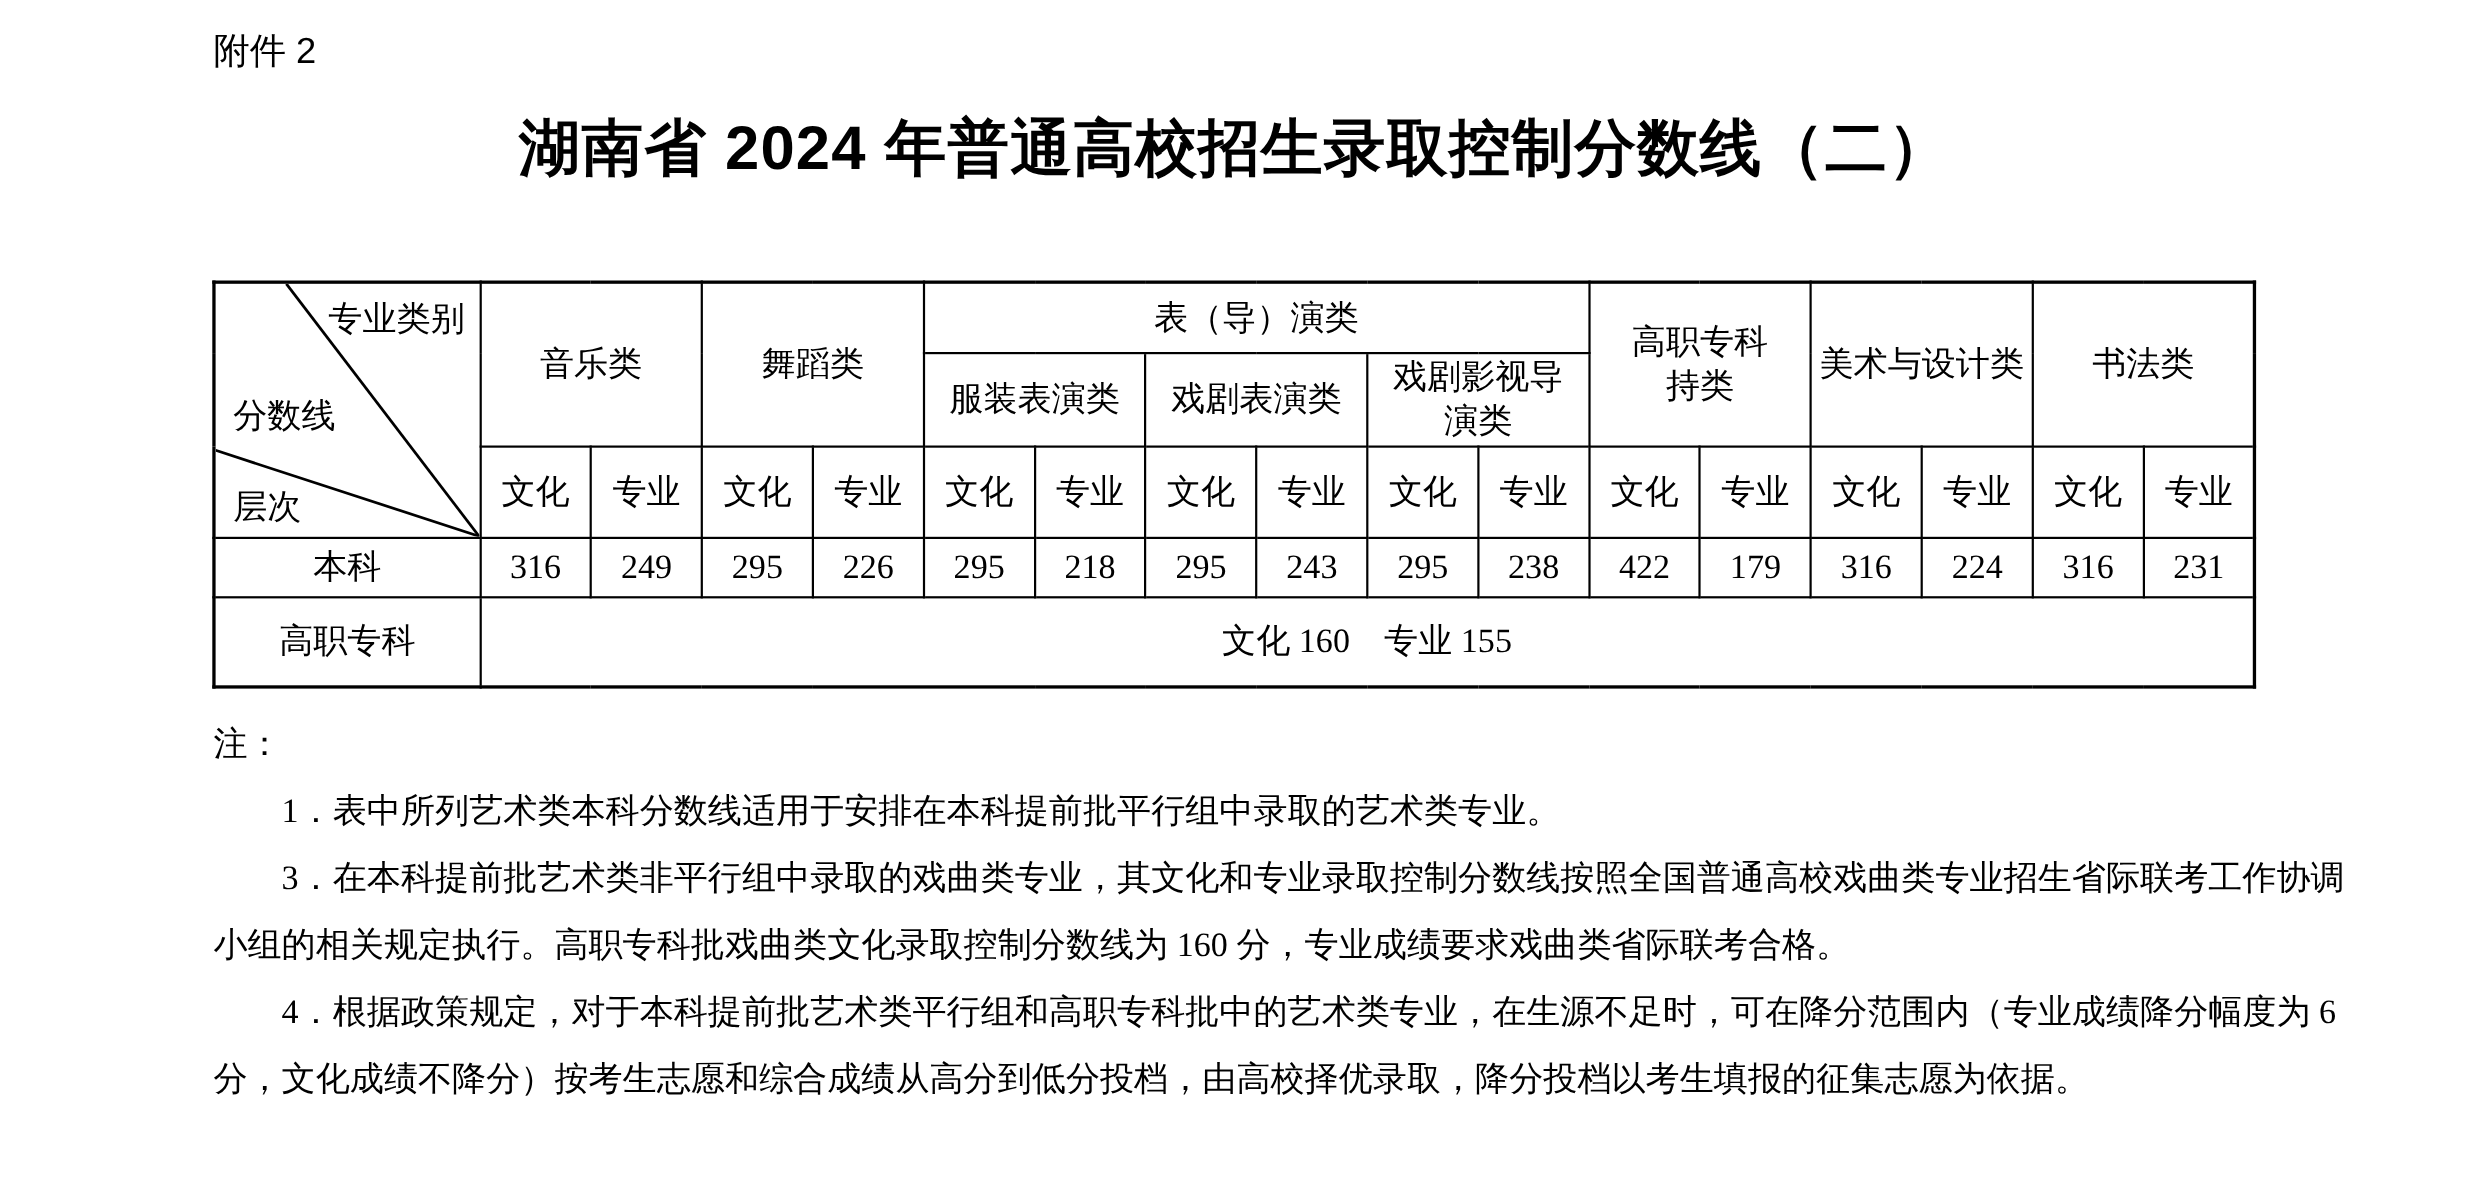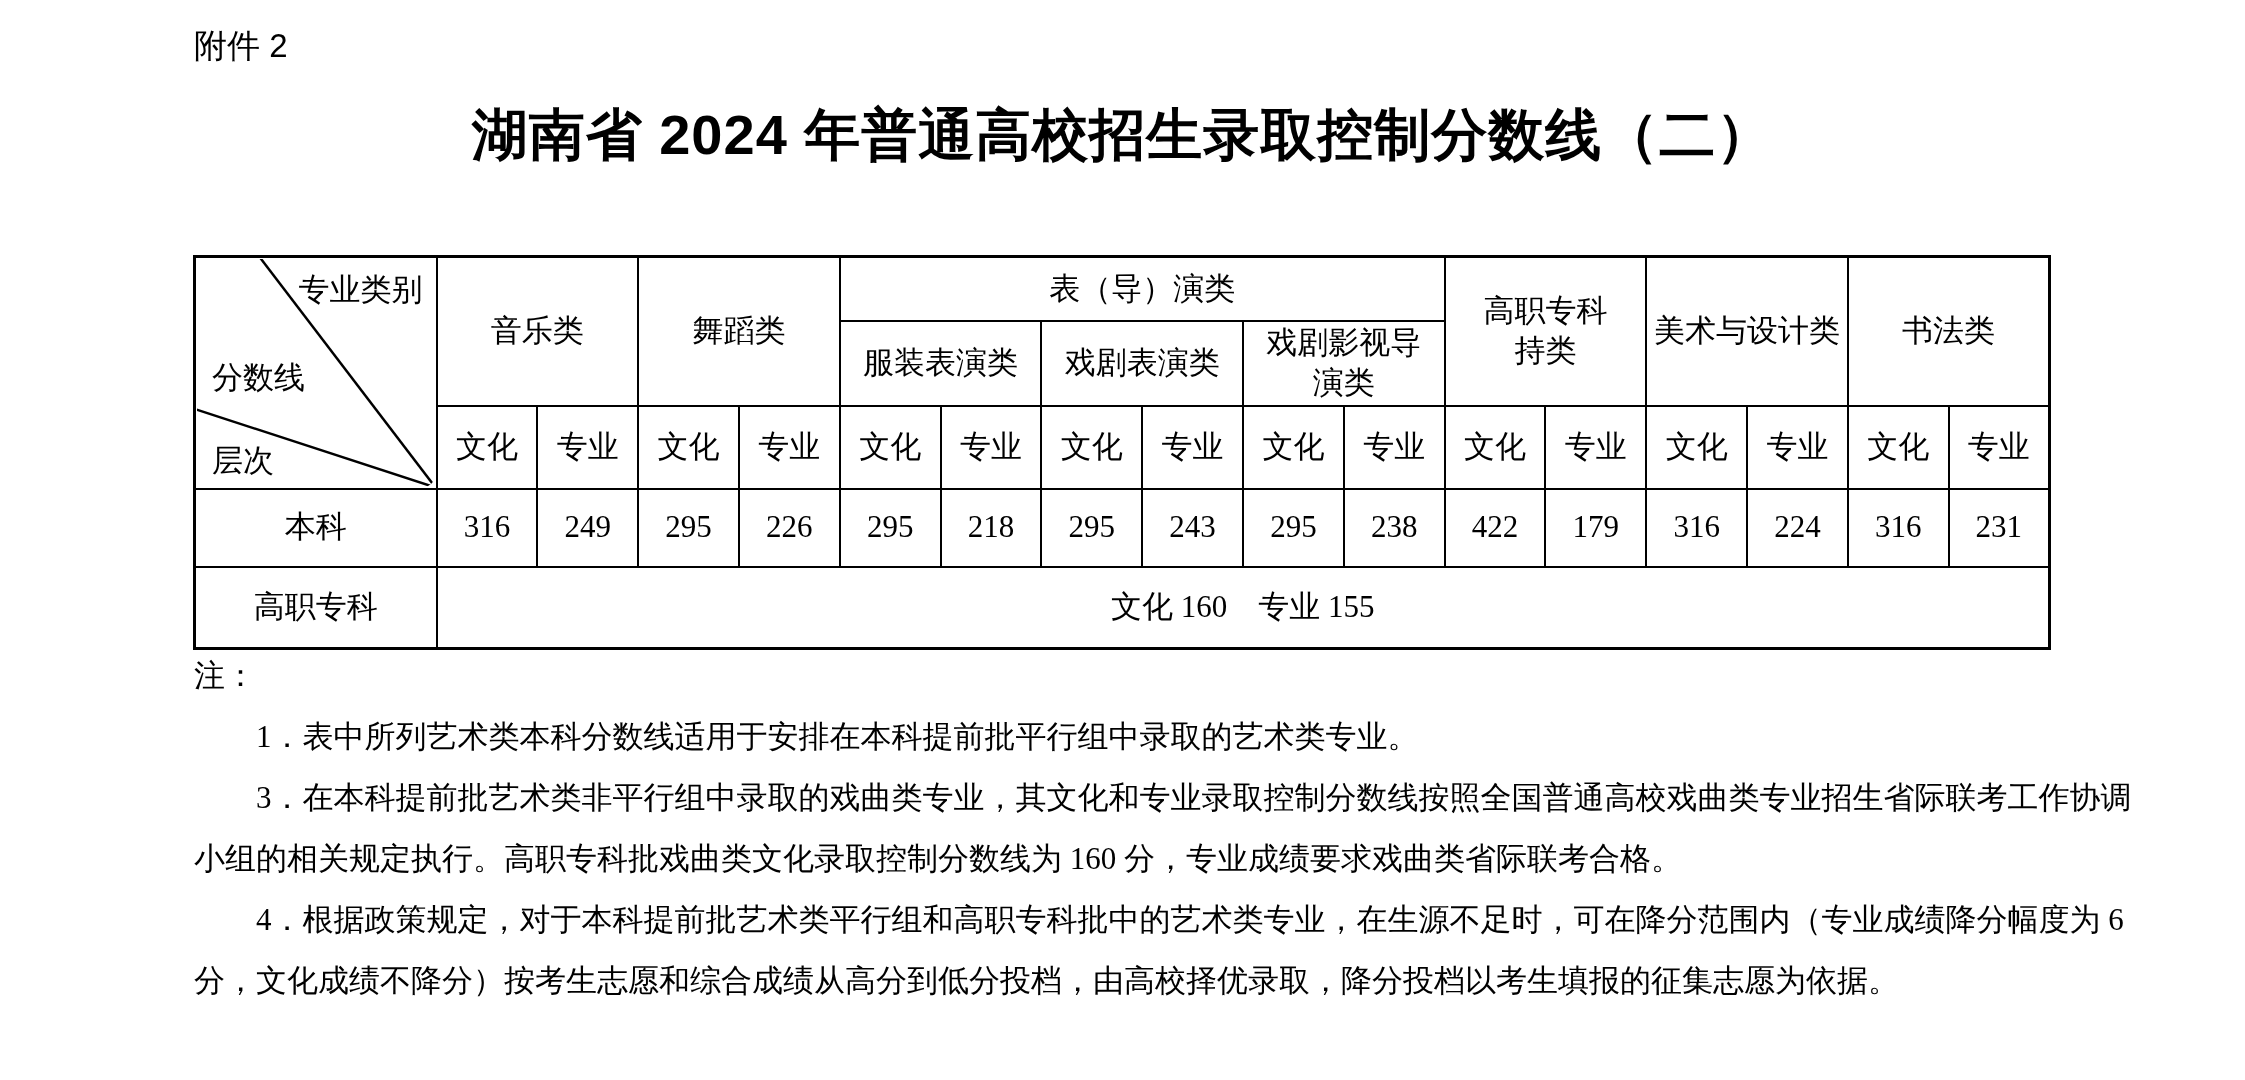--- a/index.html
+++ b/index.html
@@ -30,23 +30,23 @@
   }
   .score-table td {
     border:2px solid #000;
     text-align:center; vertical-align:middle;
     padding:0; line-height:1.3;
     overflow:hidden;
   }
   tr.r1 { height:64px; }
   tr.r2 { height:85px; }
   tr.r3 { height:83px; }
-  tr.r4 { height:78px;margin-left:36px; }
+  tr.r4 { height:54px;margin-left:36px; }
   tr.r5 { height:82px; }
-  td.corner-cell { position:relative;border-radius:14px; }
+  td.corner-cell { position:relative; }
   .corner-svg { position:absolute; left:0; top:0; width:100%; height:100%; display:block; }
   .corner-label { position:absolute; white-space:nowrap; }
   .corner-cat   { top:12px; right:13px; }
   .corner-score { top:100px; left:16px; }
   .corner-level { bottom:6px; left:16px; }
   .hdr-line { white-space:nowrap; }
   td.nw { white-space:nowrap; }
   .notes {
     position:absolute; left:194px; top:645px; width:1890px;
     font-size:31px; line-height:61px;

